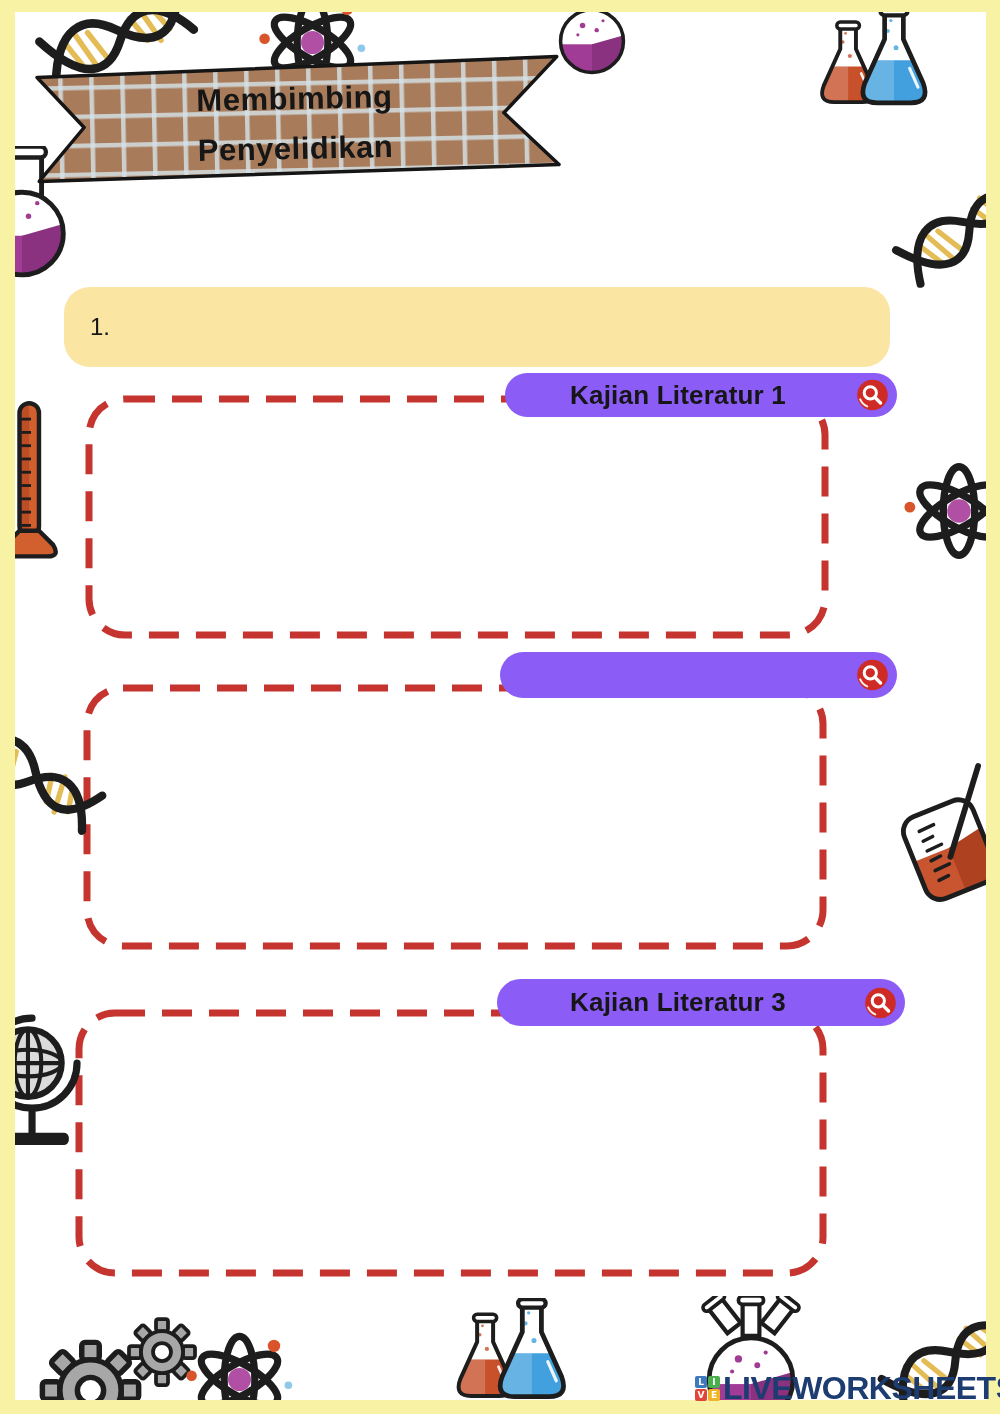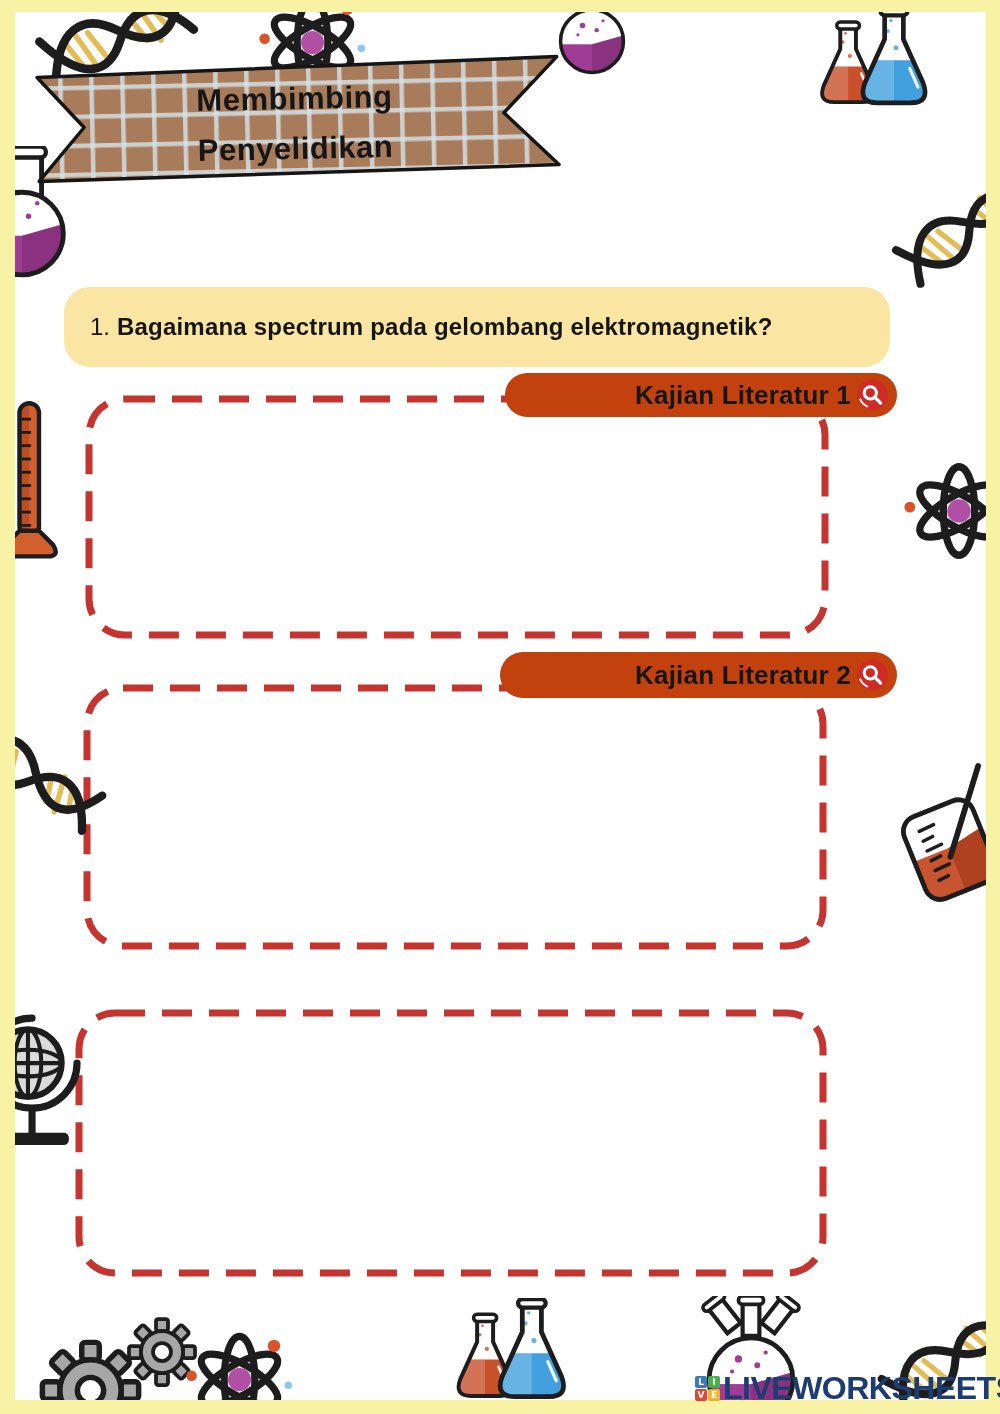--- a/index.html
+++ b/index.html
@@ -30,22 +30,22 @@
   
   .question{
     position:absolute;left:64px;top:287px;width:826px;height:80px;z-index:20;
     background:#FAE5A2;border-radius:26px;display:flex;align-items:center;
     padding:0 0 0 26px;box-sizing:border-box;
   }
   .q-num{font-size:24px;font-weight:400;margin-right:7px;}
   .q-text{font-size:24px;font-weight:800;letter-spacing:0.2px;}
   
   .pill{
-    position:absolute;z-index:20;background:#c2410c;border-radius:24px;
-    display:flex;align-items:center;justify-content:flex-end;
+    position:absolute;z-index:20;background:#8b5cf6;border-radius:24px;
+    display:flex;align-items:center;justify-content:center;
   }
   .pill-text{font-size:26px;font-weight:800;letter-spacing:0.2px;margin-right:46px;}
   .pill .mag{position:absolute;right:7px;top:50%;transform:translateY(-50%);width:35px;height:35px;}
   
   .boxwrap{position:absolute;z-index:5;}
   .answer-area{position:absolute;z-index:6;}
   
   .footer{
     position:absolute;left:695px;top:1373px;z-index:50;
     display:flex;align-items:flex-end;
@@ -307,31 +307,35 @@
     <polygon points="4,14 524,4 470,59 524,112 4,118 50,65" fill="url(#plaid)" stroke="#151515" stroke-width="3.5" stroke-linejoin="round"></polygon>
   </svg>
   <div class="banner-title">
     <div>Membimbing</div>
     <div>Penyelidikan</div>
   </div>
 
 
   <div class="question">
     <span class="q-num">1.</span>
-    <span class="q-text">Bagaimana spectrum pada gelombang elektromagnetik?</span>
   </div>
 
   <div class="pill" style="left:505px;top:373px;width:392px;height:44px;">
     <span class="pill-text">Kajian Literatur 1</span>
     <svg class="mag" viewBox="-20 -20 40 40">
         <use href="#magnifier"></use>
       </svg>
   </div>
   <div class="pill" style="left:500px;top:652px;width:397px;height:46px;">
-    <span class="pill-text">Kajian Literatur 2</span>
+    <svg class="mag" viewBox="-20 -20 40 40">
+        <use href="#magnifier"></use>
+      </svg>
+  </div>
+  <div class="pill" style="left:497px;top:979px;width:408px;height:47px;">
+    <span class="pill-text">Kajian Literatur 3</span>
     <svg class="mag" viewBox="-20 -20 40 40">
         <use href="#magnifier"></use>
       </svg>
   </div>
 
   <div class="frame frame-top"></div>
   <div class="frame frame-bottom"></div>
   <div class="frame frame-left"></div>
   <div class="frame frame-right"></div>
 

